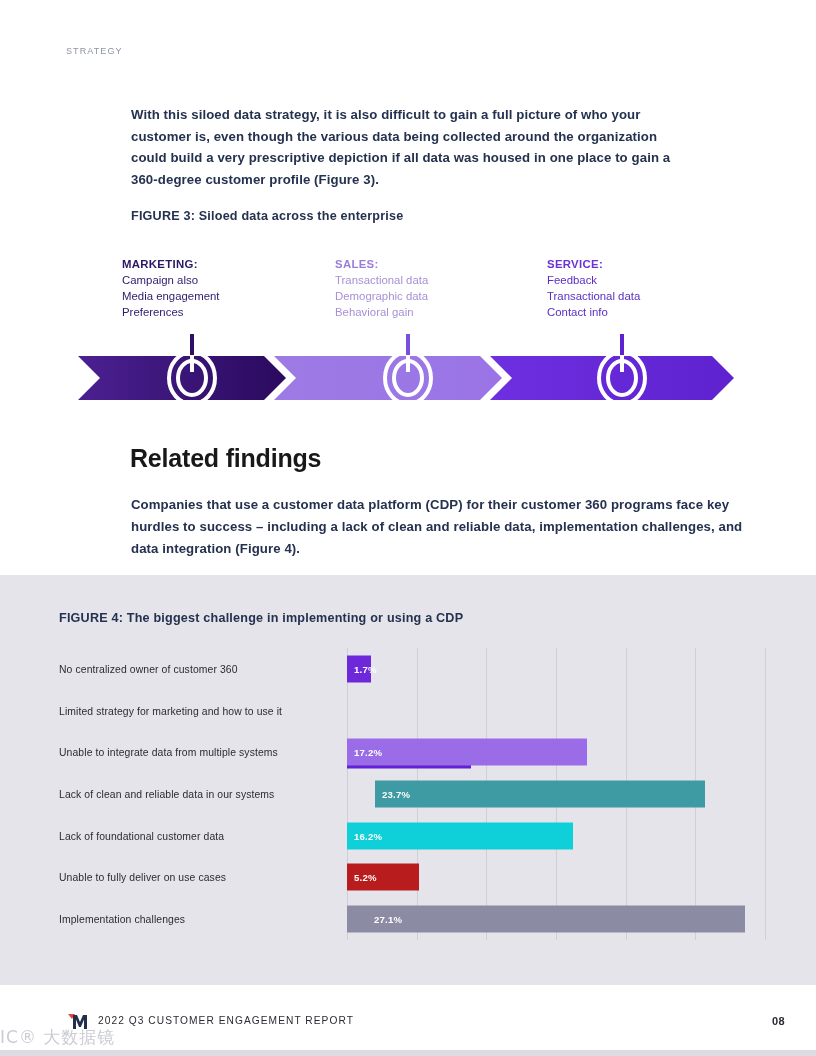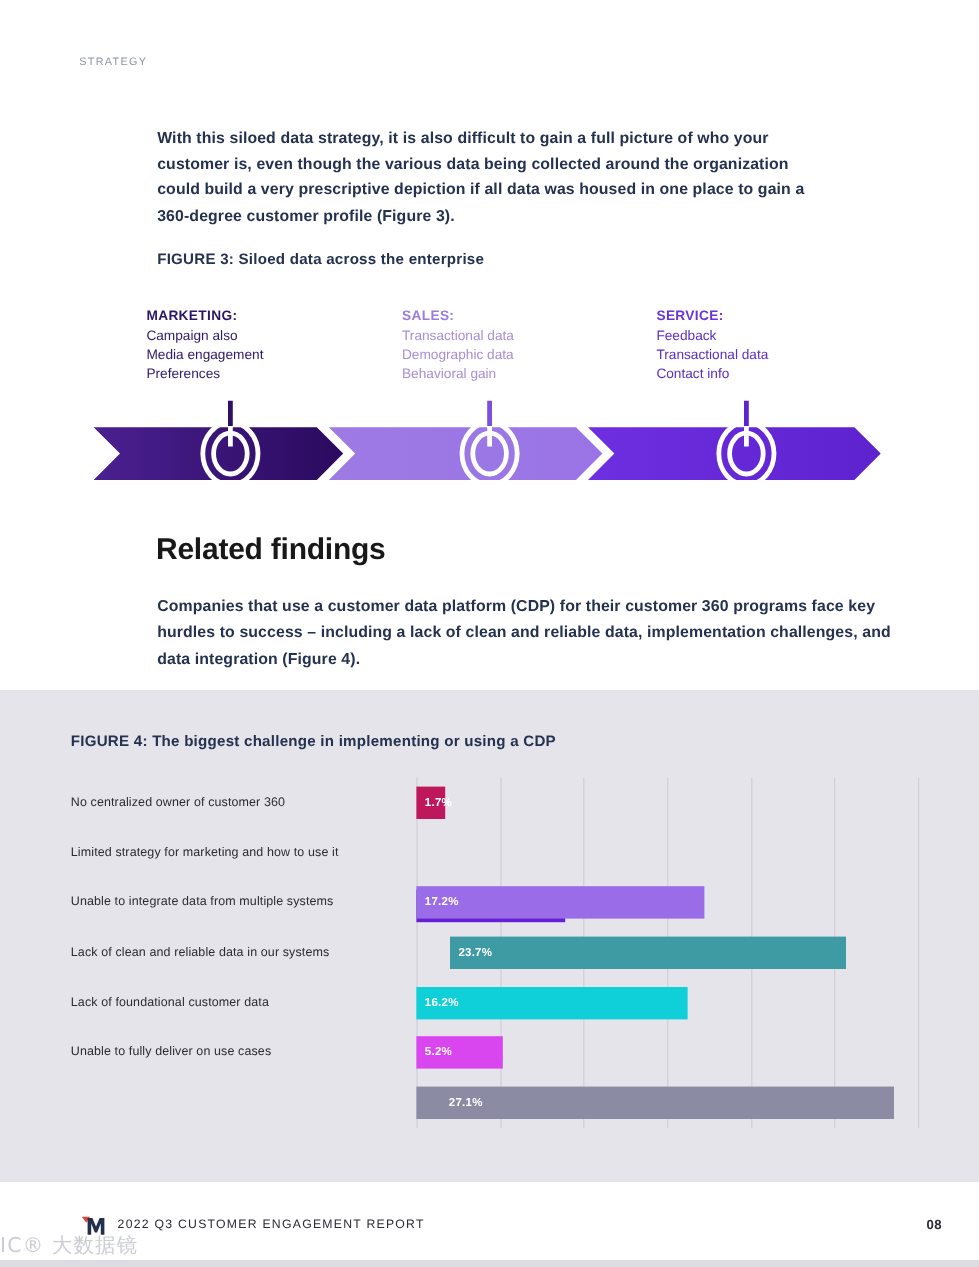--- a/index.html
+++ b/index.html
@@ -216,21 +216,21 @@
         <div class="gline" style="left: 69.6667px;"></div>
         <div class="gline" style="left: 139.333px;"></div>
         <div class="gline" style="left: 209px;"></div>
         <div class="gline" style="left: 278.667px;"></div>
         <div class="gline" style="left: 348.333px;"></div>
         <div class="gline" style="left: 418px;"></div>
       </div>
     <div class="rows">
         <div class="row" style="top: 0px; height: 41.7143px;">
           <div class="row-label">No centralized owner of customer 360</div>
-          <div class="bar" style="width: 23.6867px; background: #be185d;">
+          <div class="bar" style="width: 23.6867px; background: #6d28d9;">
             <span class="bar-val">1.7%</span>
           </div>
         </div>
         <div class="row" style="top: 41.7143px; height: 41.7143px;">
           <div class="row-label">Limited strategy for marketing and how to use it</div>
           <div class="bar" style="width: 124.007px; background: rgb(99, 32, 212); margin-top: 44px;">
             <span class="bar-val">8.9%</span>
           </div>
         </div>
         <div class="row" style="top: 83.4286px; height: 41.7143px;">
@@ -246,25 +246,26 @@
           </div>
         </div>
         <div class="row" style="top: 166.857px; height: 41.7143px;">
           <div class="row-label">Lack of foundational customer data</div>
           <div class="bar" style="width: 225.72px; background: rgb(15, 208, 216);">
             <span class="bar-val">16.2%</span>
           </div>
         </div>
         <div class="row" style="top: 208.571px; height: 41.7143px;">
           <div class="row-label">Unable to fully deliver on use cases</div>
-          <div class="bar" style="width: 72.4533px; background: #d946ef; text-align: right;">
+          <div class="bar" style="width: 72.4533px; background: #b91c1c; text-align: right;">
             <span class="bar-val">5.2%</span>
           </div>
         </div>
         <div class="row" style="top: 250.286px; height: 41.7143px;">
+          <div class="row-label">Implementation challenges</div>
           <div class="bar" style="width: 377.593px; background: rgb(139, 139, 163); padding-left: 20px;">
             <span class="bar-val">27.1%</span>
           </div>
         </div>
       </div>
   </div>
 
   <div class="footer">
     <div class="logo">
       <svg width="24" height="17" viewBox="0 0 24 17" xmlns="http://www.w3.org/2000/svg">

